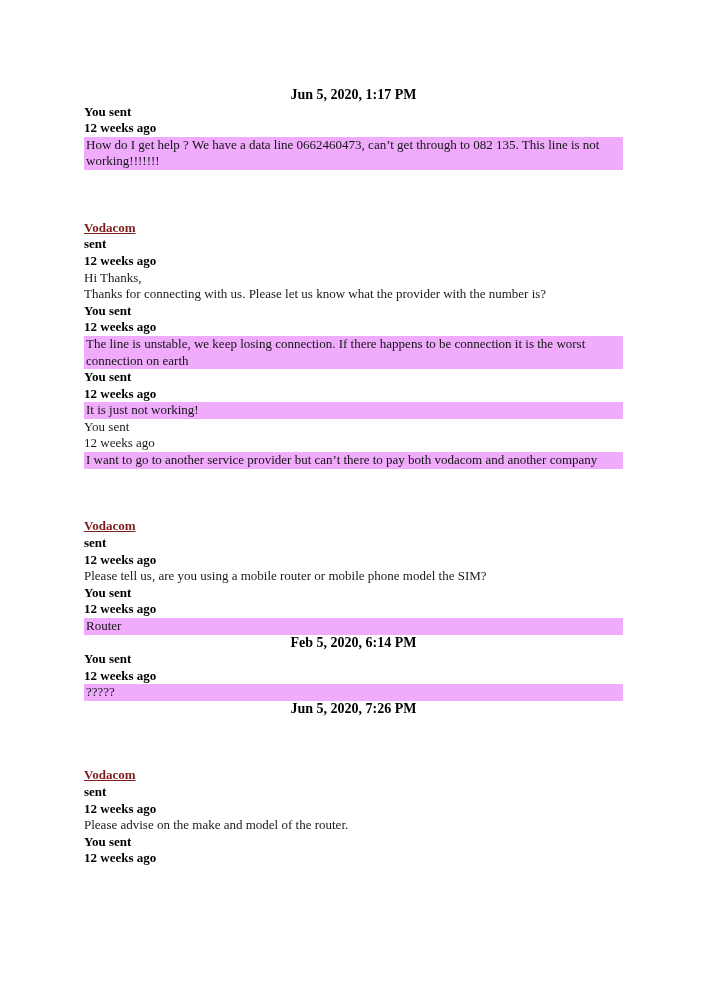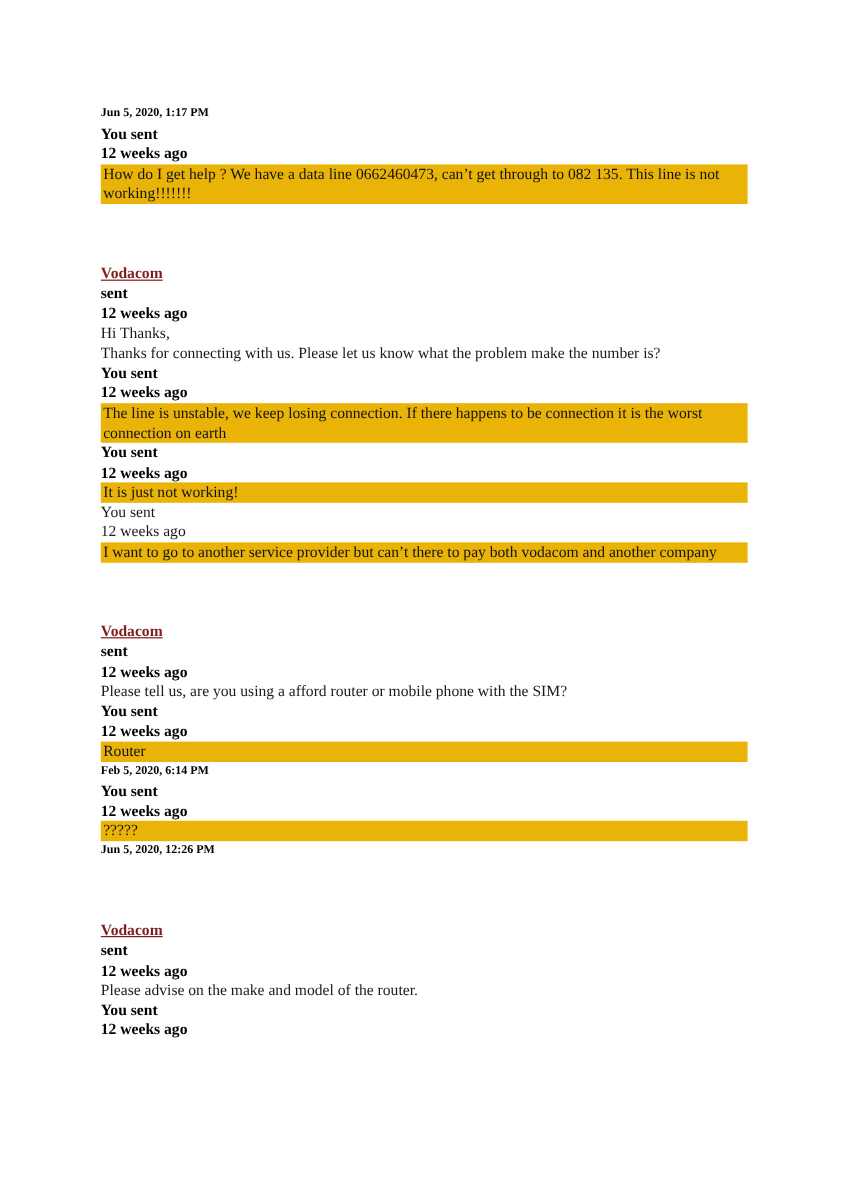--- a/index.html
+++ b/index.html
@@ -27,35 +27,35 @@
     font-size: 13px;
     line-height: 16.6px;
     color: #1a1a1a;
     box-sizing: border-box;
   }
   .line {
     min-height: 16.6px;
     box-sizing: border-box;
   }
   .line.date {
-    text-align: left;
+    text-align: center;
     font-weight: 700;
-    font-size: 10px;
+    font-size: 14px;
     color: #000000;
   }
   .line.label-bold {
     font-weight: 700;
     color: #000000;
   }
   .line.label {
     font-weight: 400;
     color: #1a1a1a;
   }
   .line.highlight {
-    background: #eab308;
+    background: #f0abfc;
     color: #141414;
     padding: 0 2px;
   }
   .profile-link {
     color: #7f1d1d;
     font-weight: 700;
     text-decoration: underline;
     cursor: pointer;
   }
 </style>
@@ -68,45 +68,45 @@
       <div class="line label-bold">You sent</div>
       <div class="line label-bold">12 weeks ago</div>
       <div class="line highlight">How do I get help ? We have a data line 0662460473, can’t get through to 082 135. This line is not working!!!!!!!</div>
       <div class="line blank"></div>
       <div class="line blank"></div>
       <div class="line blank"></div>
       <div class="line"><span class="profile-link">Vodacom</span></div>
       <div class="line label-bold">sent</div>
       <div class="line label-bold">12 weeks ago</div>
       <div class="line">Hi Thanks,</div>
-      <div class="line">Thanks for connecting with us. Please let us know what the problem make the number is?</div>
+      <div class="line">Thanks for connecting with us. Please let us know what the provider with the number is?</div>
       <div class="line label-bold">You sent</div>
       <div class="line label-bold">12 weeks ago</div>
       <div class="line highlight">The line is unstable, we keep losing connection. If there happens to be connection it is the worst connection on earth</div>
       <div class="line label-bold">You sent</div>
       <div class="line label-bold">12 weeks ago</div>
       <div class="line highlight">It is just not working!</div>
       <div class="line label">You sent</div>
       <div class="line label">12 weeks ago</div>
       <div class="line highlight">I want to go to another service provider but can’t there to pay both vodacom and another company</div>
       <div class="line blank"></div>
       <div class="line blank"></div>
       <div class="line blank"></div>
       <div class="line"><span class="profile-link">Vodacom</span></div>
       <div class="line label-bold">sent</div>
       <div class="line label-bold">12 weeks ago</div>
-      <div class="line">Please tell us, are you using a afford router or mobile phone with the SIM?</div>
+      <div class="line">Please tell us, are you using a mobile router or mobile phone model the SIM?</div>
       <div class="line label-bold">You sent</div>
       <div class="line label-bold">12 weeks ago</div>
       <div class="line highlight">Router</div>
       <div class="line date">Feb 5, 2020, 6:14 PM</div>
       <div class="line label-bold">You sent</div>
       <div class="line label-bold">12 weeks ago</div>
       <div class="line highlight">?????</div>
-      <div class="line date">Jun 5, 2020, 12:26 PM</div>
+      <div class="line date">Jun 5, 2020, 7:26 PM</div>
       <div class="line blank"></div>
       <div class="line blank"></div>
       <div class="line blank"></div>
       <div class="line"><span class="profile-link">Vodacom</span></div>
       <div class="line label-bold">sent</div>
       <div class="line label-bold">12 weeks ago</div>
       <div class="line">Please advise on the make and model of the router.</div>
       <div class="line label-bold">You sent</div>
       <div class="line label-bold">12 weeks ago</div>
     </div>

